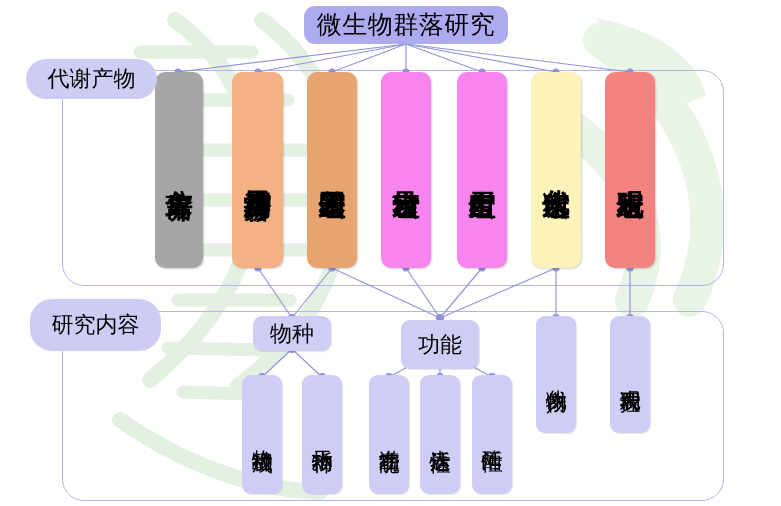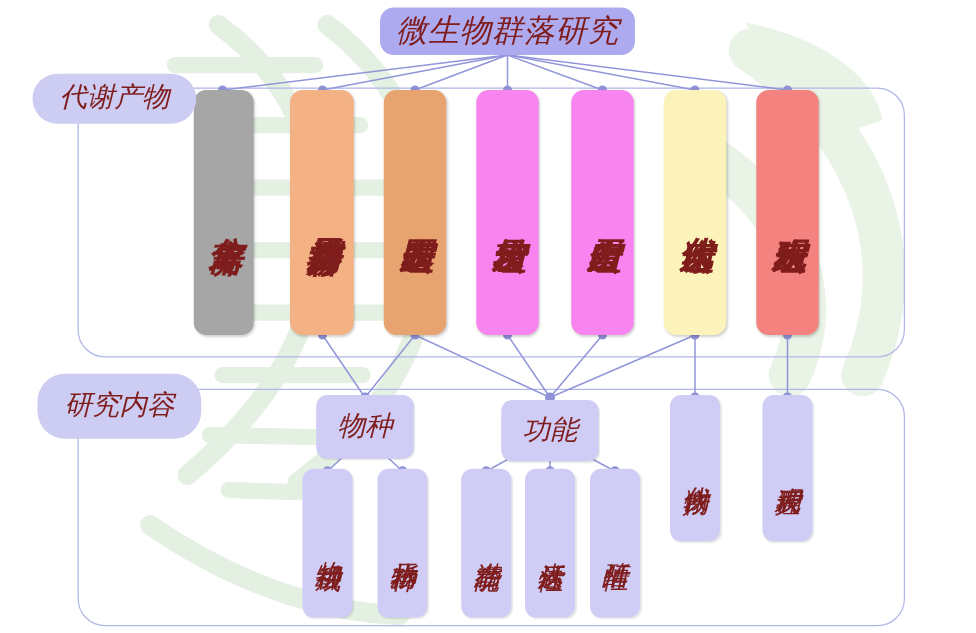--- a/index.html
+++ b/index.html
@@ -44,22 +44,21 @@
   
   .node {
     position: absolute;
     box-sizing: border-box;
     display: flex;
     align-items: center;
     justify-content: center;
     border-radius: 9px;
     z-index: 3;
     line-height: 1.06;
-    color: #7f1d1d;
-    font-style: italic;
+    color: #000000;
   }
   .node-title {
     background: #aeaaf0;
     border-radius: 11px;
     font-size: 25px;
     letter-spacing: 0.5px;
   }
   .badge {
     background: #cdccf2;
     border-radius: 22px;
@@ -185,21 +184,21 @@
   <div class="node badge" style="left:30px; top:299px; width:131px; height:52px;">研究内容</div>
 
   <div class="node band vert" style="left:155px; top:72px; width:48px; height:196px; background:#a6a6a6;">分离培养</div>
   <div class="node band vert" style="left:232px; top:72px; width:51px; height:196px; background:#f4b183;">扩增子测序分析</div>
   <div class="node band vert" style="left:307px; top:72px; width:50px; height:196px; background:#e8a470;">宏基因组</div>
   <div class="node band vert" style="left:381px; top:72px; width:50px; height:196px; background:#f884f0;">宏转录组</div>
   <div class="node band vert" style="left:457px; top:72px; width:50px; height:196px; background:#f884f0;">宏蛋白组</div>
   <div class="node band vert" style="left:531px; top:72px; width:50px; height:196px; background:#fbf3b9;">宏代谢组</div>
   <div class="node band vert" style="left:605px; top:72px; width:50px; height:196px; background:#f4837f;">宏表观组</div>
 
-  <div class="node sub-h" style="left:253px; top:316px; width:78px; height:51px;">物种</div>
+  <div class="node sub-h" style="left:253px; top:316px; width:78px; height:35px;">物种</div>
   <div class="node sub-h" style="left:401px; top:320px; width:78px; height:49px;">功能</div>
   <div class="node sub vert" style="left:536px; top:316px; width:40px; height:117px;">代谢产物</div>
   <div class="node sub vert" style="left:610px; top:316px; width:40px; height:117px;">表观调控</div>
 
   <div class="node sub vert" style="left:242px; top:375px; width:40px; height:119px;">物种组成</div>
   <div class="node sub vert" style="left:302px; top:375px; width:40px; height:119px;">指示物种</div>
   <div class="node sub vert" style="left:369px; top:375px; width:40px; height:119px;">潜在功能</div>
   <div class="node sub vert" style="left:420px; top:375px; width:40px; height:119px;">表达活性</div>
   <div class="node sub vert" style="left:472px; top:375px; width:40px; height:119px;">酶活性</div>
 

